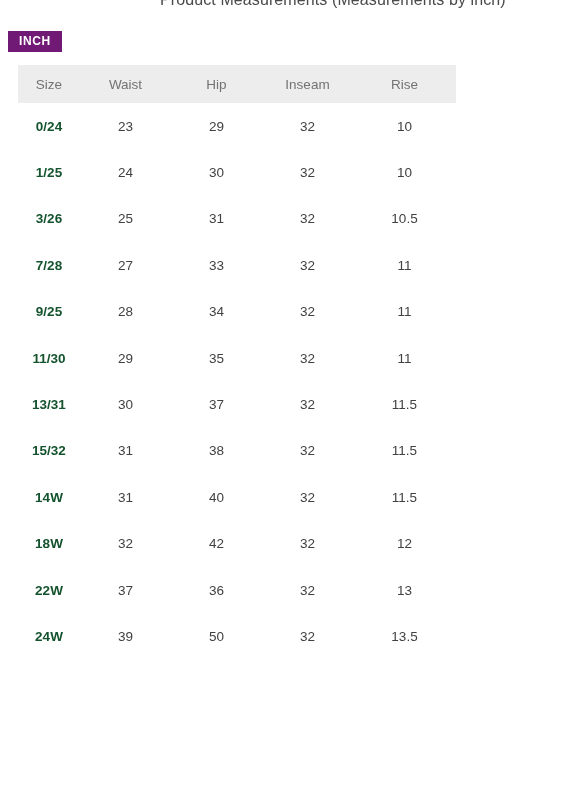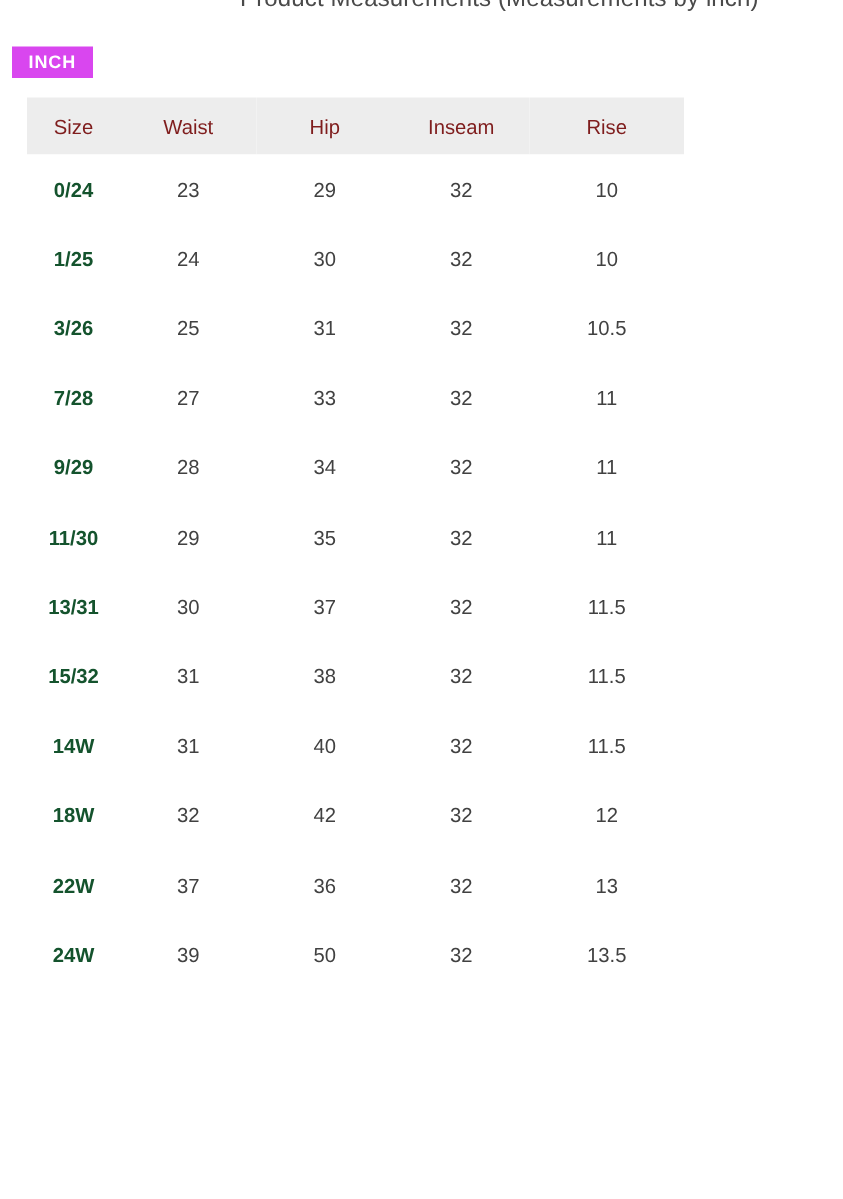--- a/index.html
+++ b/index.html
@@ -34,21 +34,21 @@
     font-weight: 400;
     color: #4a4a4a;
     letter-spacing: 0.1px;
   }
 
   
   .unit-badge {
     position: absolute;
     left: 8px;
     top: 31px;
-    background: #d946ef;
+    background: #701a75;
     color: #ffffff;
     font-size: 12px;
     font-weight: 700;
     letter-spacing: 0.6px;
     padding: 4px 11px 5px 11px;
     line-height: 1;
     display: inline-block;
   }
 
   
@@ -65,21 +65,21 @@
     table-layout: fixed;
   }
 
   table.size-table thead tr {
     background: #ededed;
   }
 
   table.size-table th {
     font-size: 13.5px;
     font-weight: 400;
-    color: #7f1d1d;
+    color: #737373;
     text-align: center;
     height: 38px;
     vertical-align: middle;
     padding: 0;
     border: 0;
   }
 
   table.size-table td {
     font-size: 13.5px;
     font-weight: 400;
@@ -154,21 +154,21 @@
           <td>10.5</td>
         </tr>
         <tr>
           <td class="size-cell">7/28</td>
           <td>27</td>
           <td>33</td>
           <td>32</td>
           <td>11</td>
         </tr>
         <tr>
-          <td class="size-cell">9/29</td>
+          <td class="size-cell">9/25</td>
           <td>28</td>
           <td>34</td>
           <td>32</td>
           <td>11</td>
         </tr>
         <tr>
           <td class="size-cell">11/30</td>
           <td>29</td>
           <td>35</td>
           <td>32</td>

